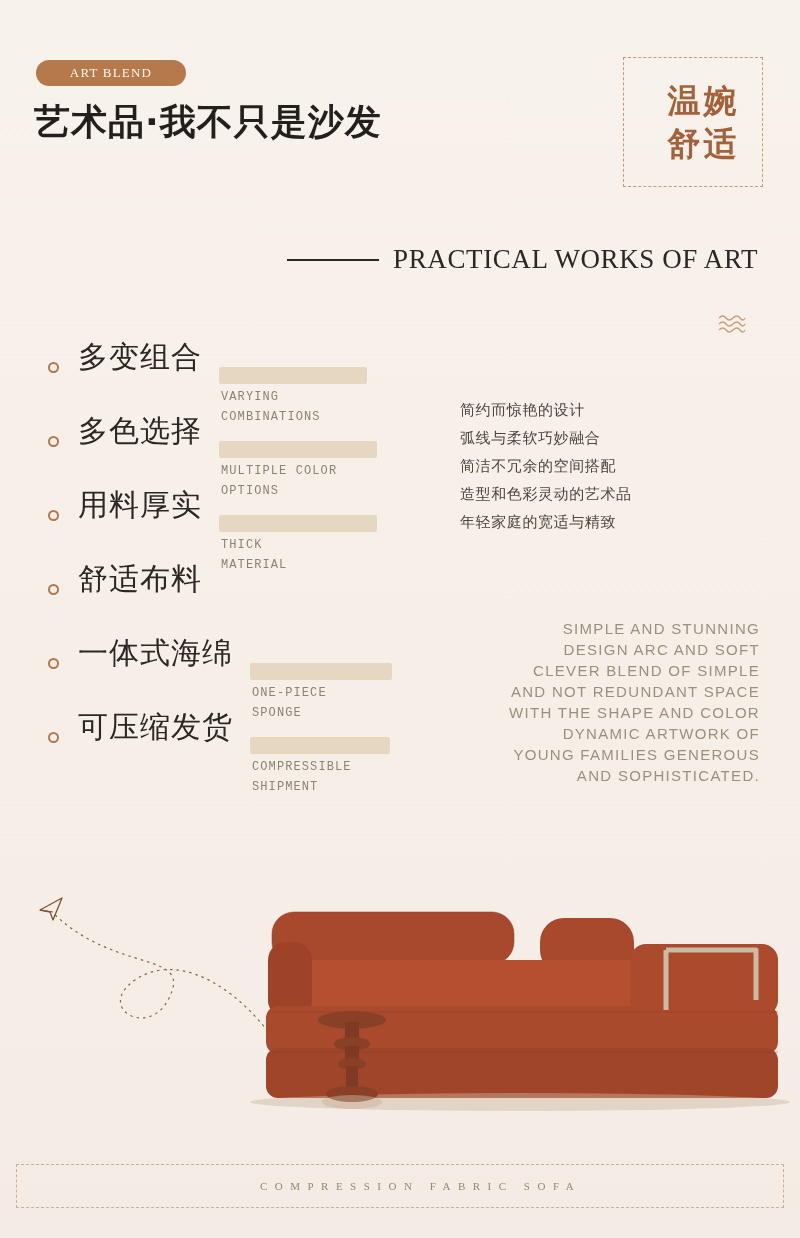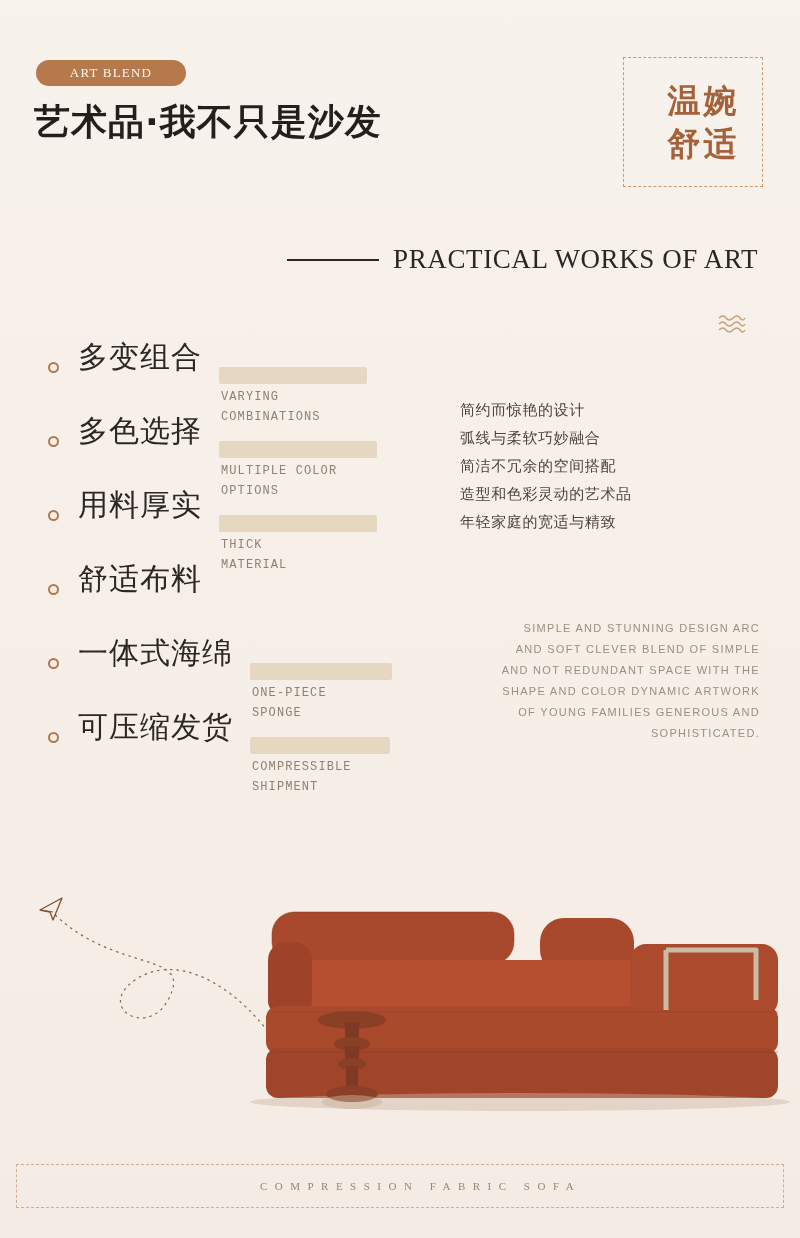--- a/index.html
+++ b/index.html
@@ -155,21 +155,21 @@
     line-height: 28px;
     color: #4d443c;
     letter-spacing: .6px;
     font-family: "DejaVu Sans", sans-serif;
   }
   .en-copy {
     position: absolute;
     right: 40px; top: 618px;
     width: 260px;
     text-align: right;
-    font-size: 11px;
+    font-size: 15px;
     line-height: 21px;
     color: #9c8f80;
     letter-spacing: 1.3px;
     font-family: "Liberation Sans", sans-serif;
   }
 
   
   .scene {
     position: absolute;
     left: 0; top: 880px;

